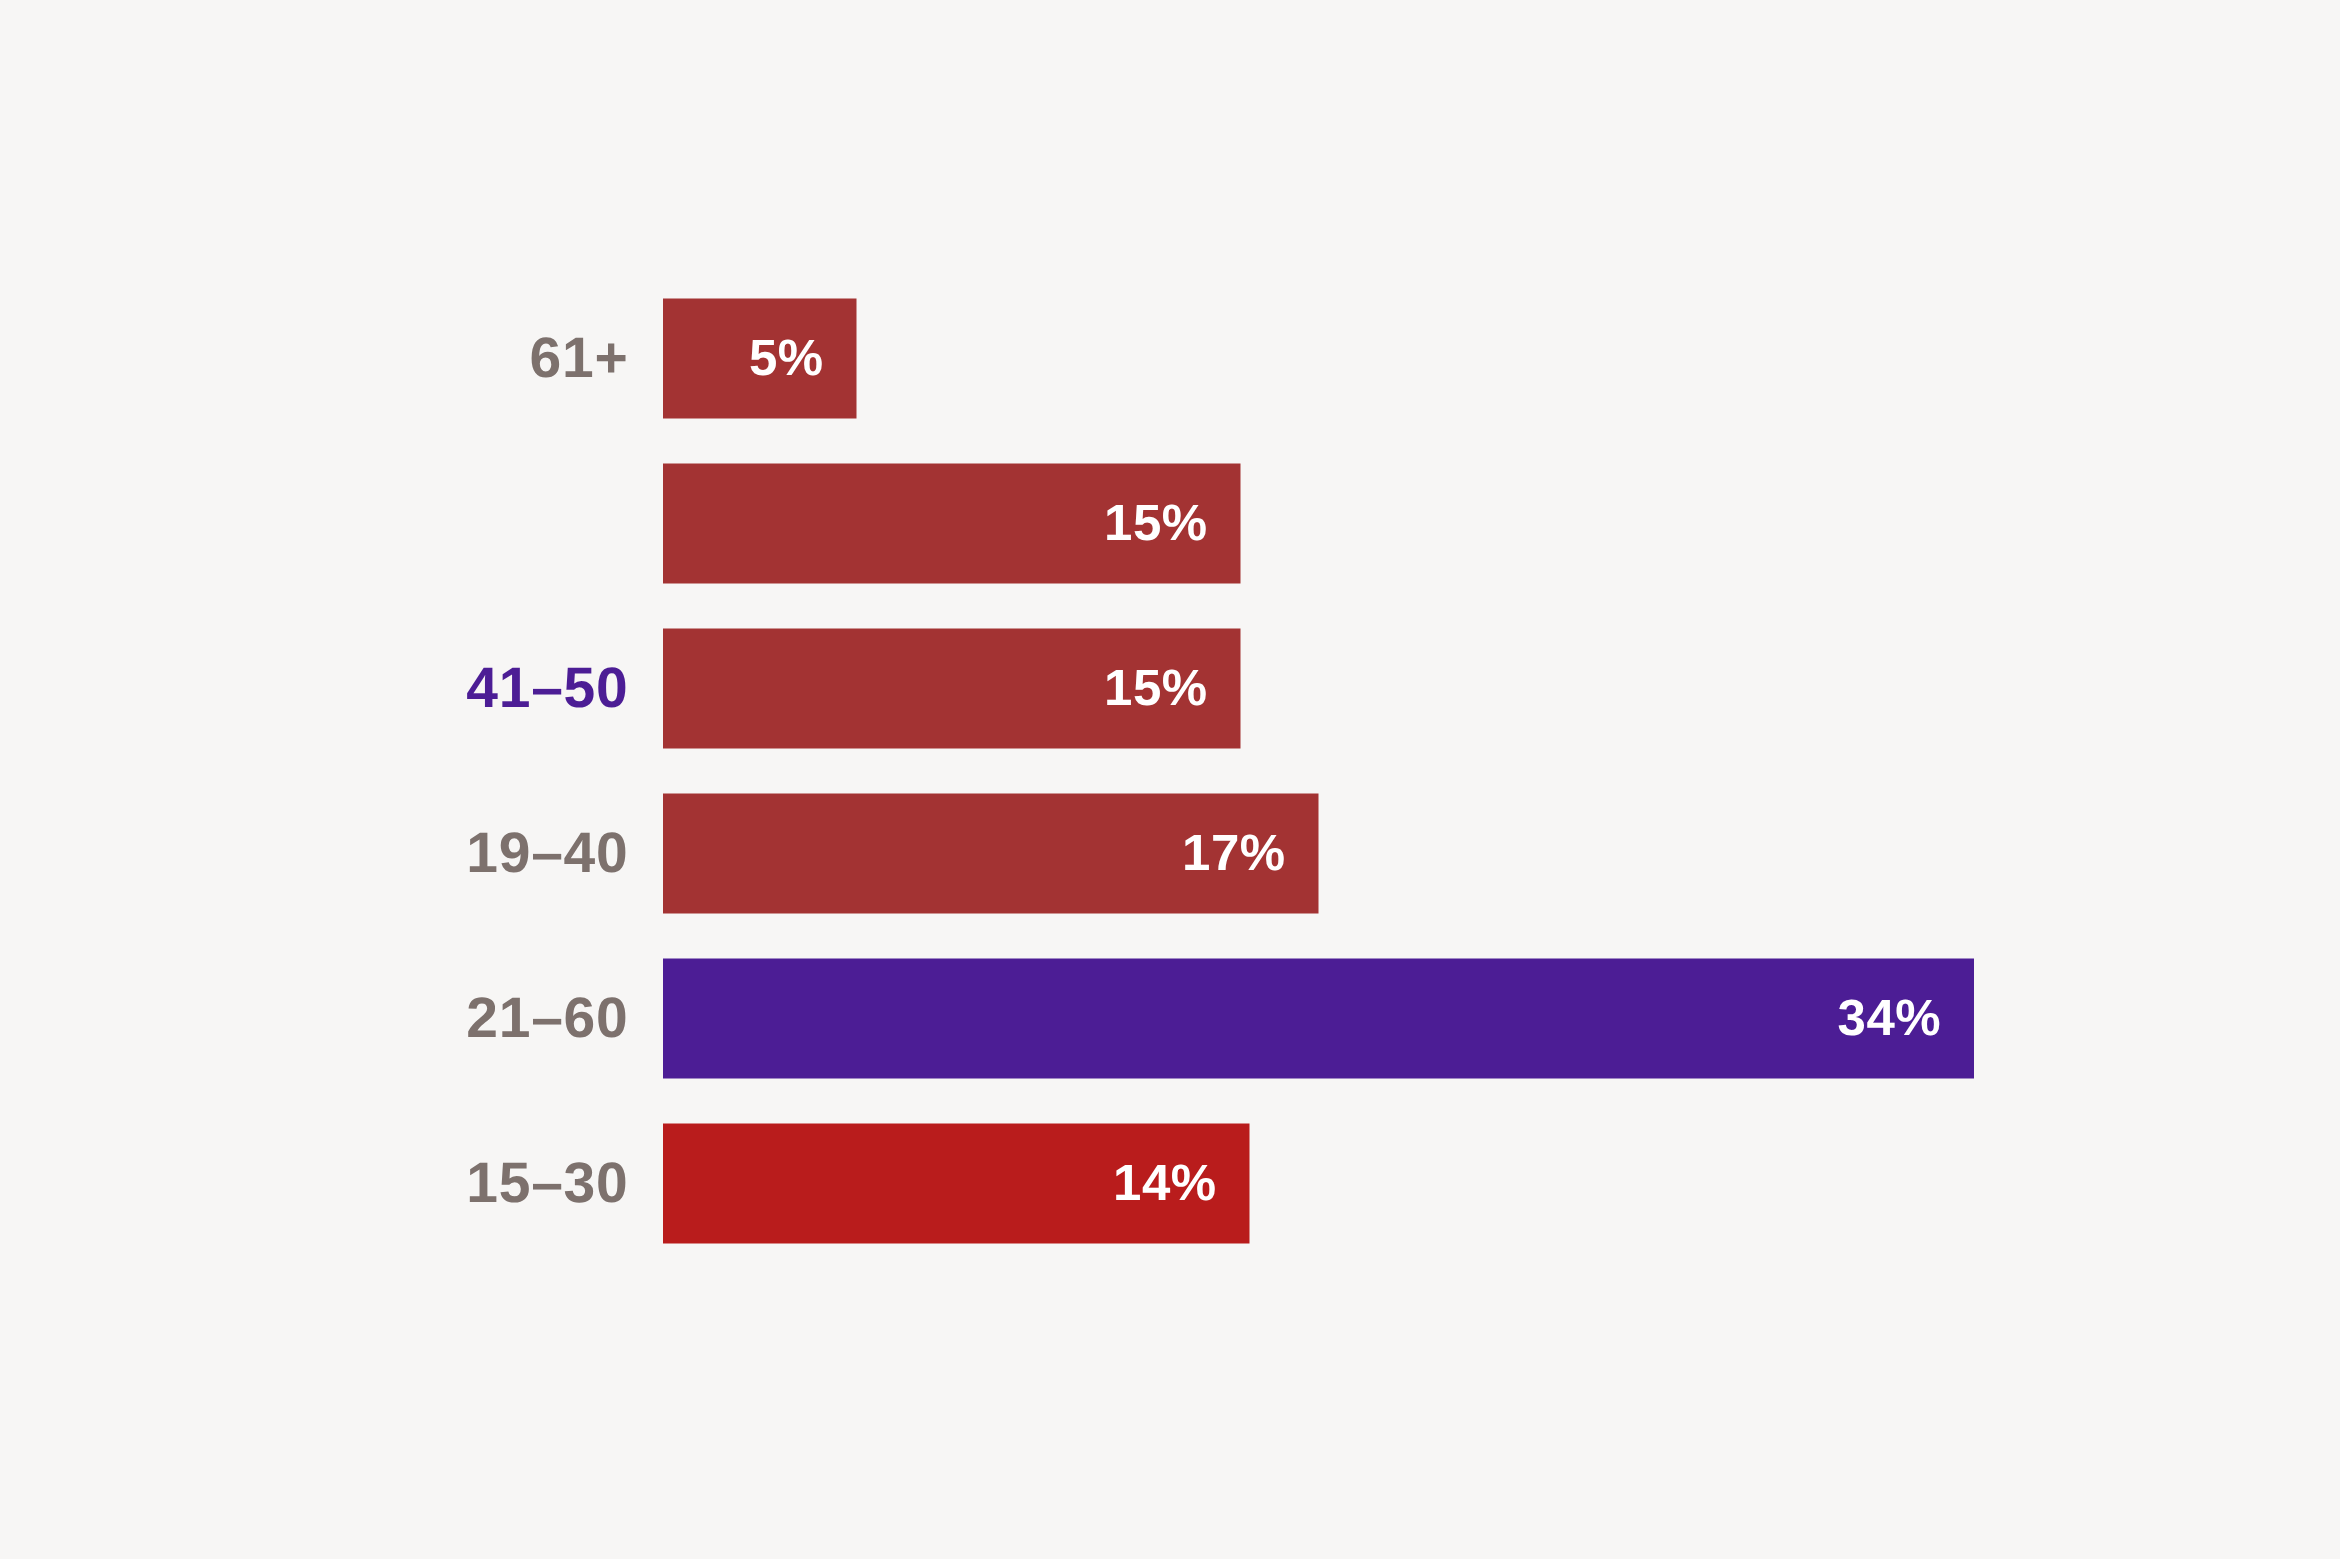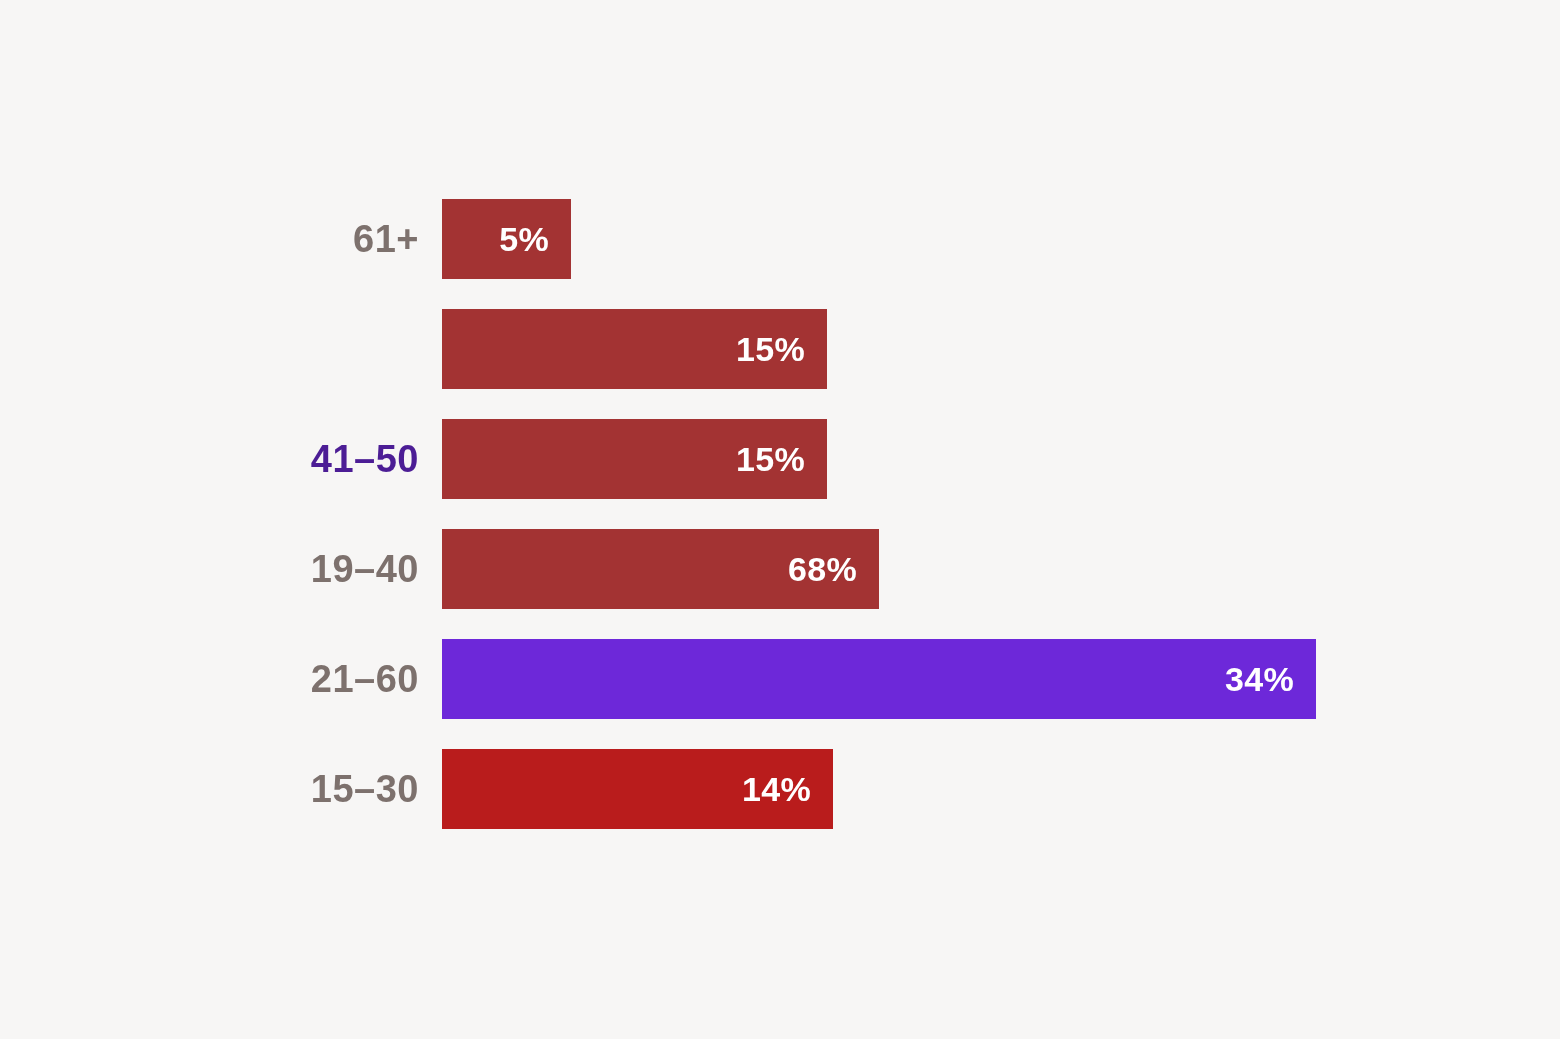--- a/index.html
+++ b/index.html
@@ -113,29 +113,29 @@
         <div class="bar" style="width: 385px; background: rgb(163, 51, 51);">
           <span class="bar-value" style="color: rgb(255, 255, 255);">15%</span>
         </div>
       </div>
     </div>
 
     <div class="bar-row">
       <div class="category-label" style="color: rgb(125, 113, 109);">19–40</div>
       <div class="bar-track">
         <div class="bar" style="width: 437px; background: rgb(163, 51, 51);">
-          <span class="bar-value" style="color: rgb(255, 255, 255);">68%</span>
+          <span class="bar-value" style="color: rgb(255, 255, 255);">17%</span>
         </div>
       </div>
     </div>
 
     <div class="bar-row">
       <div class="category-label" style="color: rgb(125, 113, 109);">21–60</div>
       <div class="bar-track">
-        <div class="bar" style="width: 874px; background: #6d28d9;">
+        <div class="bar" style="width: 874px; background: #4c1d95;">
           <span class="bar-value" style="color: rgb(255, 255, 255);">34%</span>
         </div>
       </div>
     </div>
 
     <div class="bar-row">
       <div class="category-label" style="color: rgb(125, 113, 109);">15–30</div>
       <div class="bar-track">
         <div class="bar" style="width: 391px; background: #b91c1c;">
           <span class="bar-value" style="color: rgb(255, 255, 255);">14%</span>

